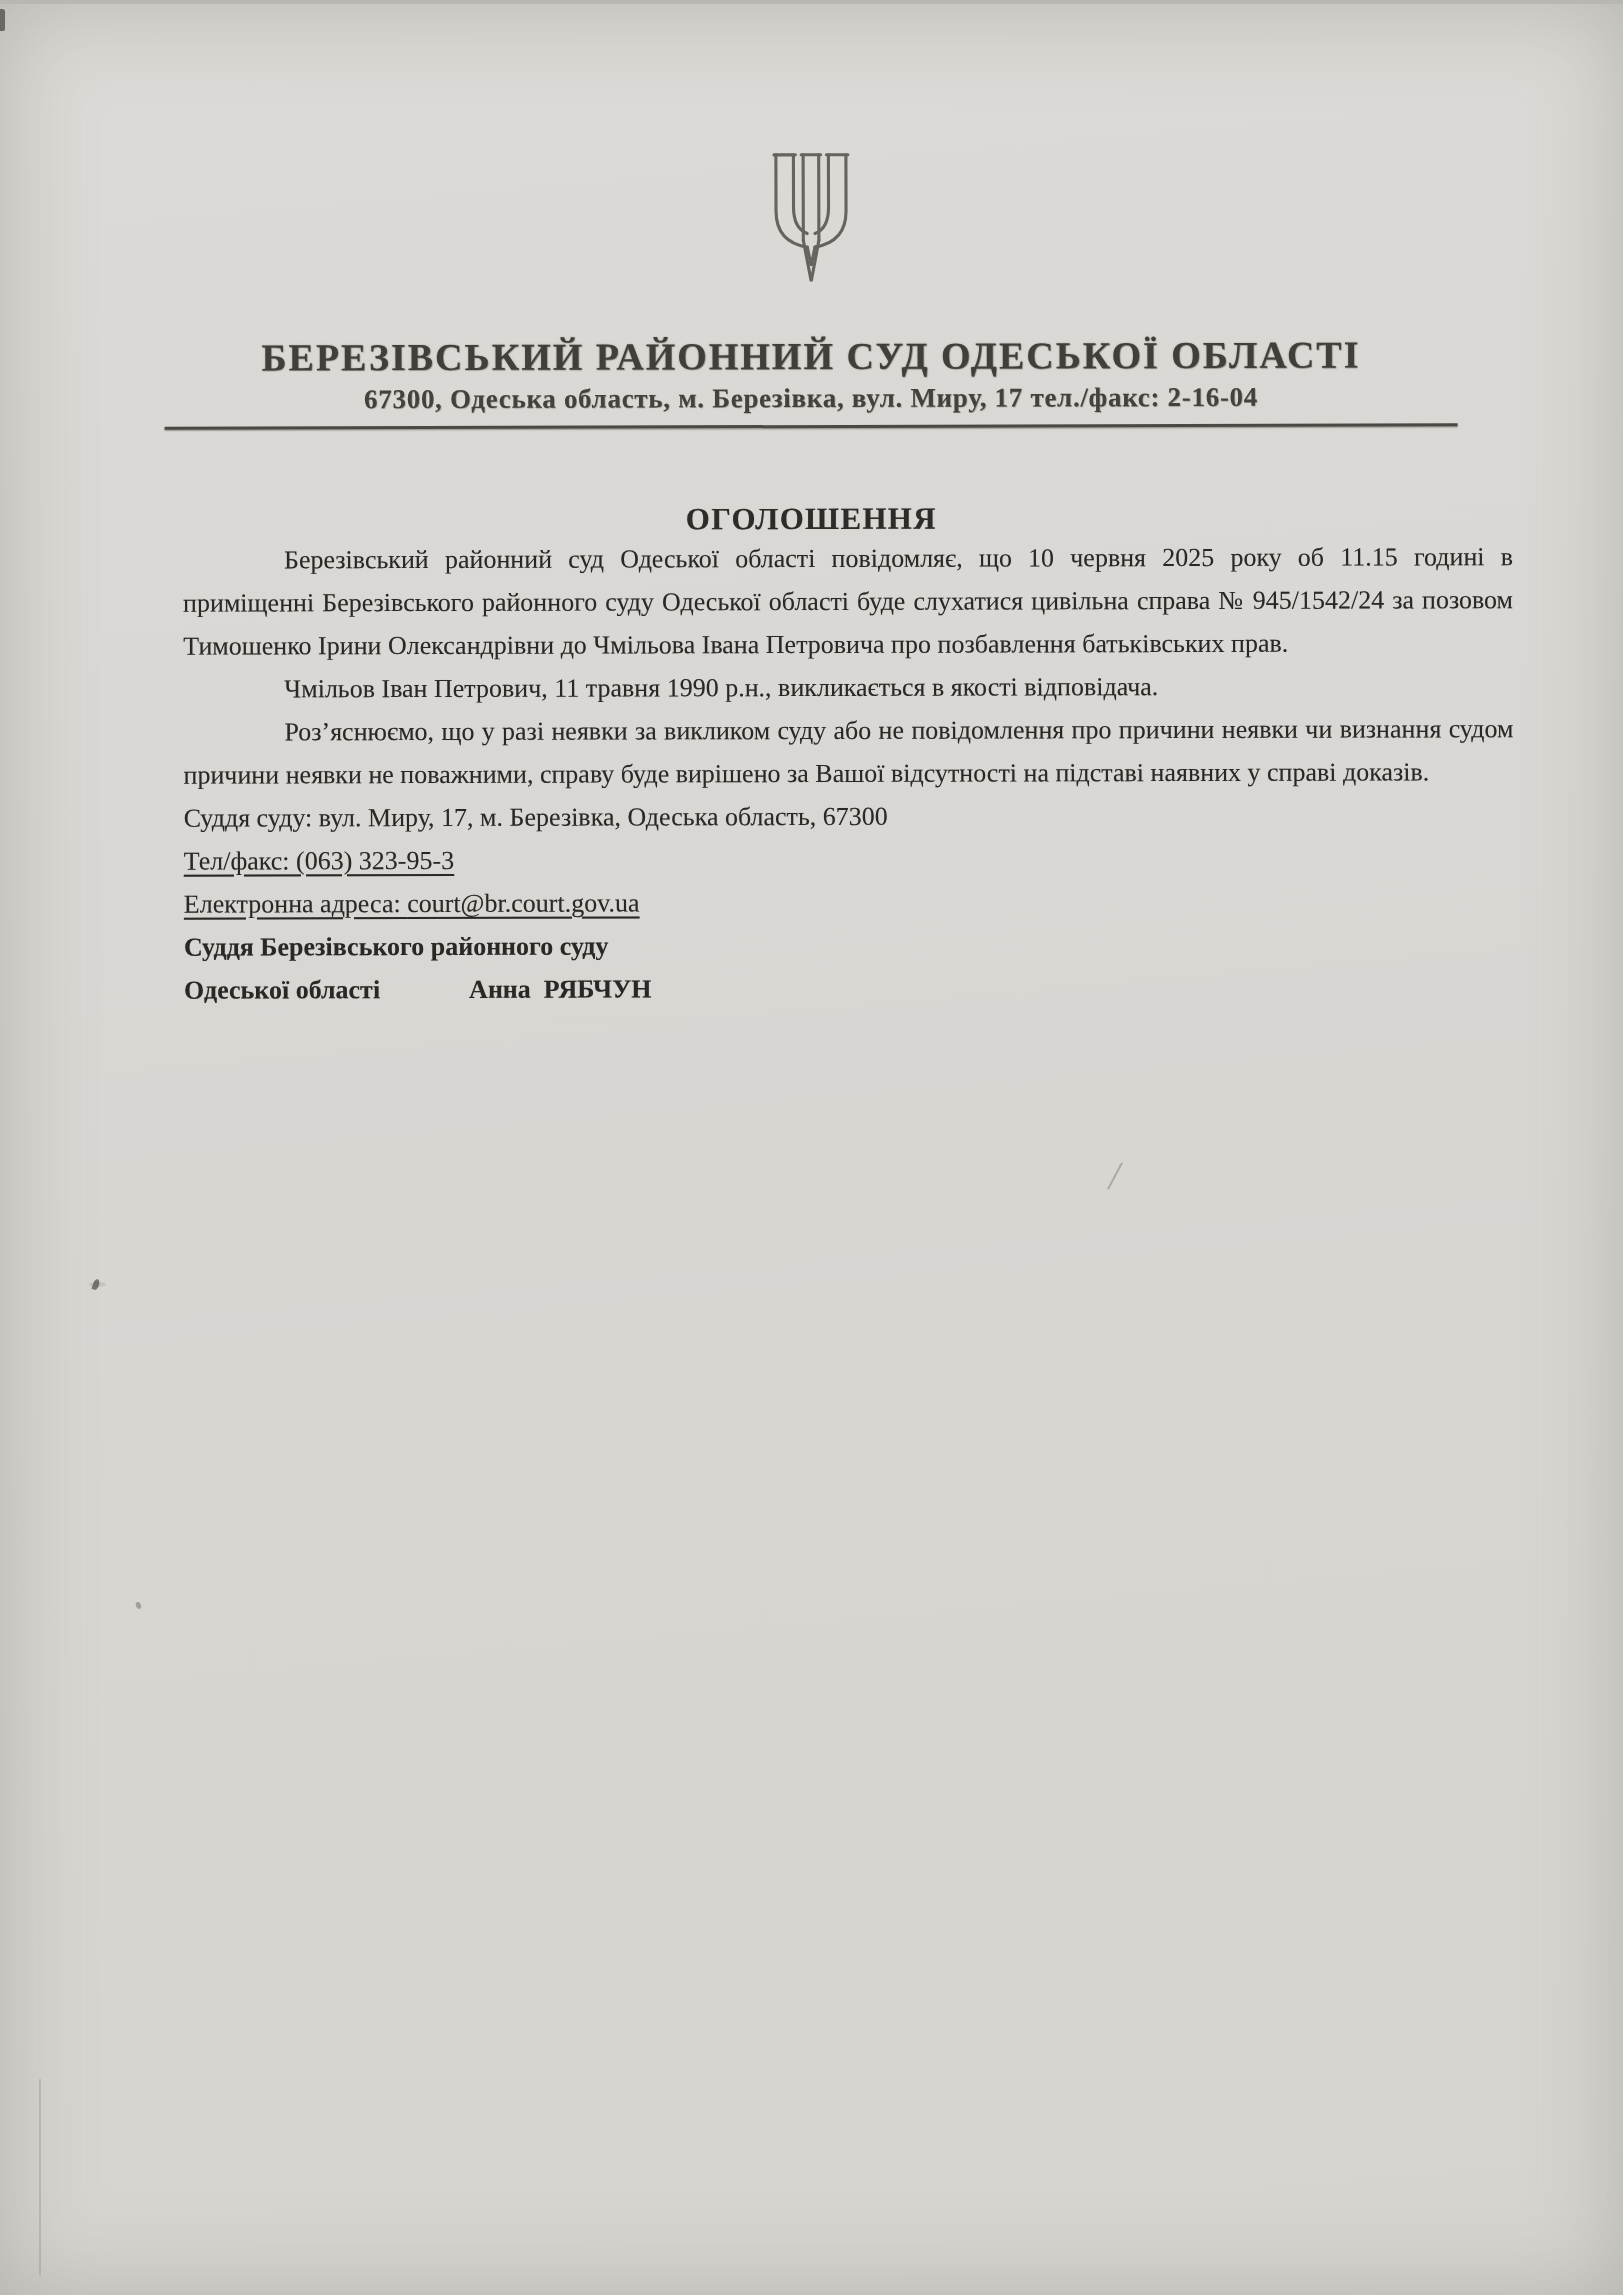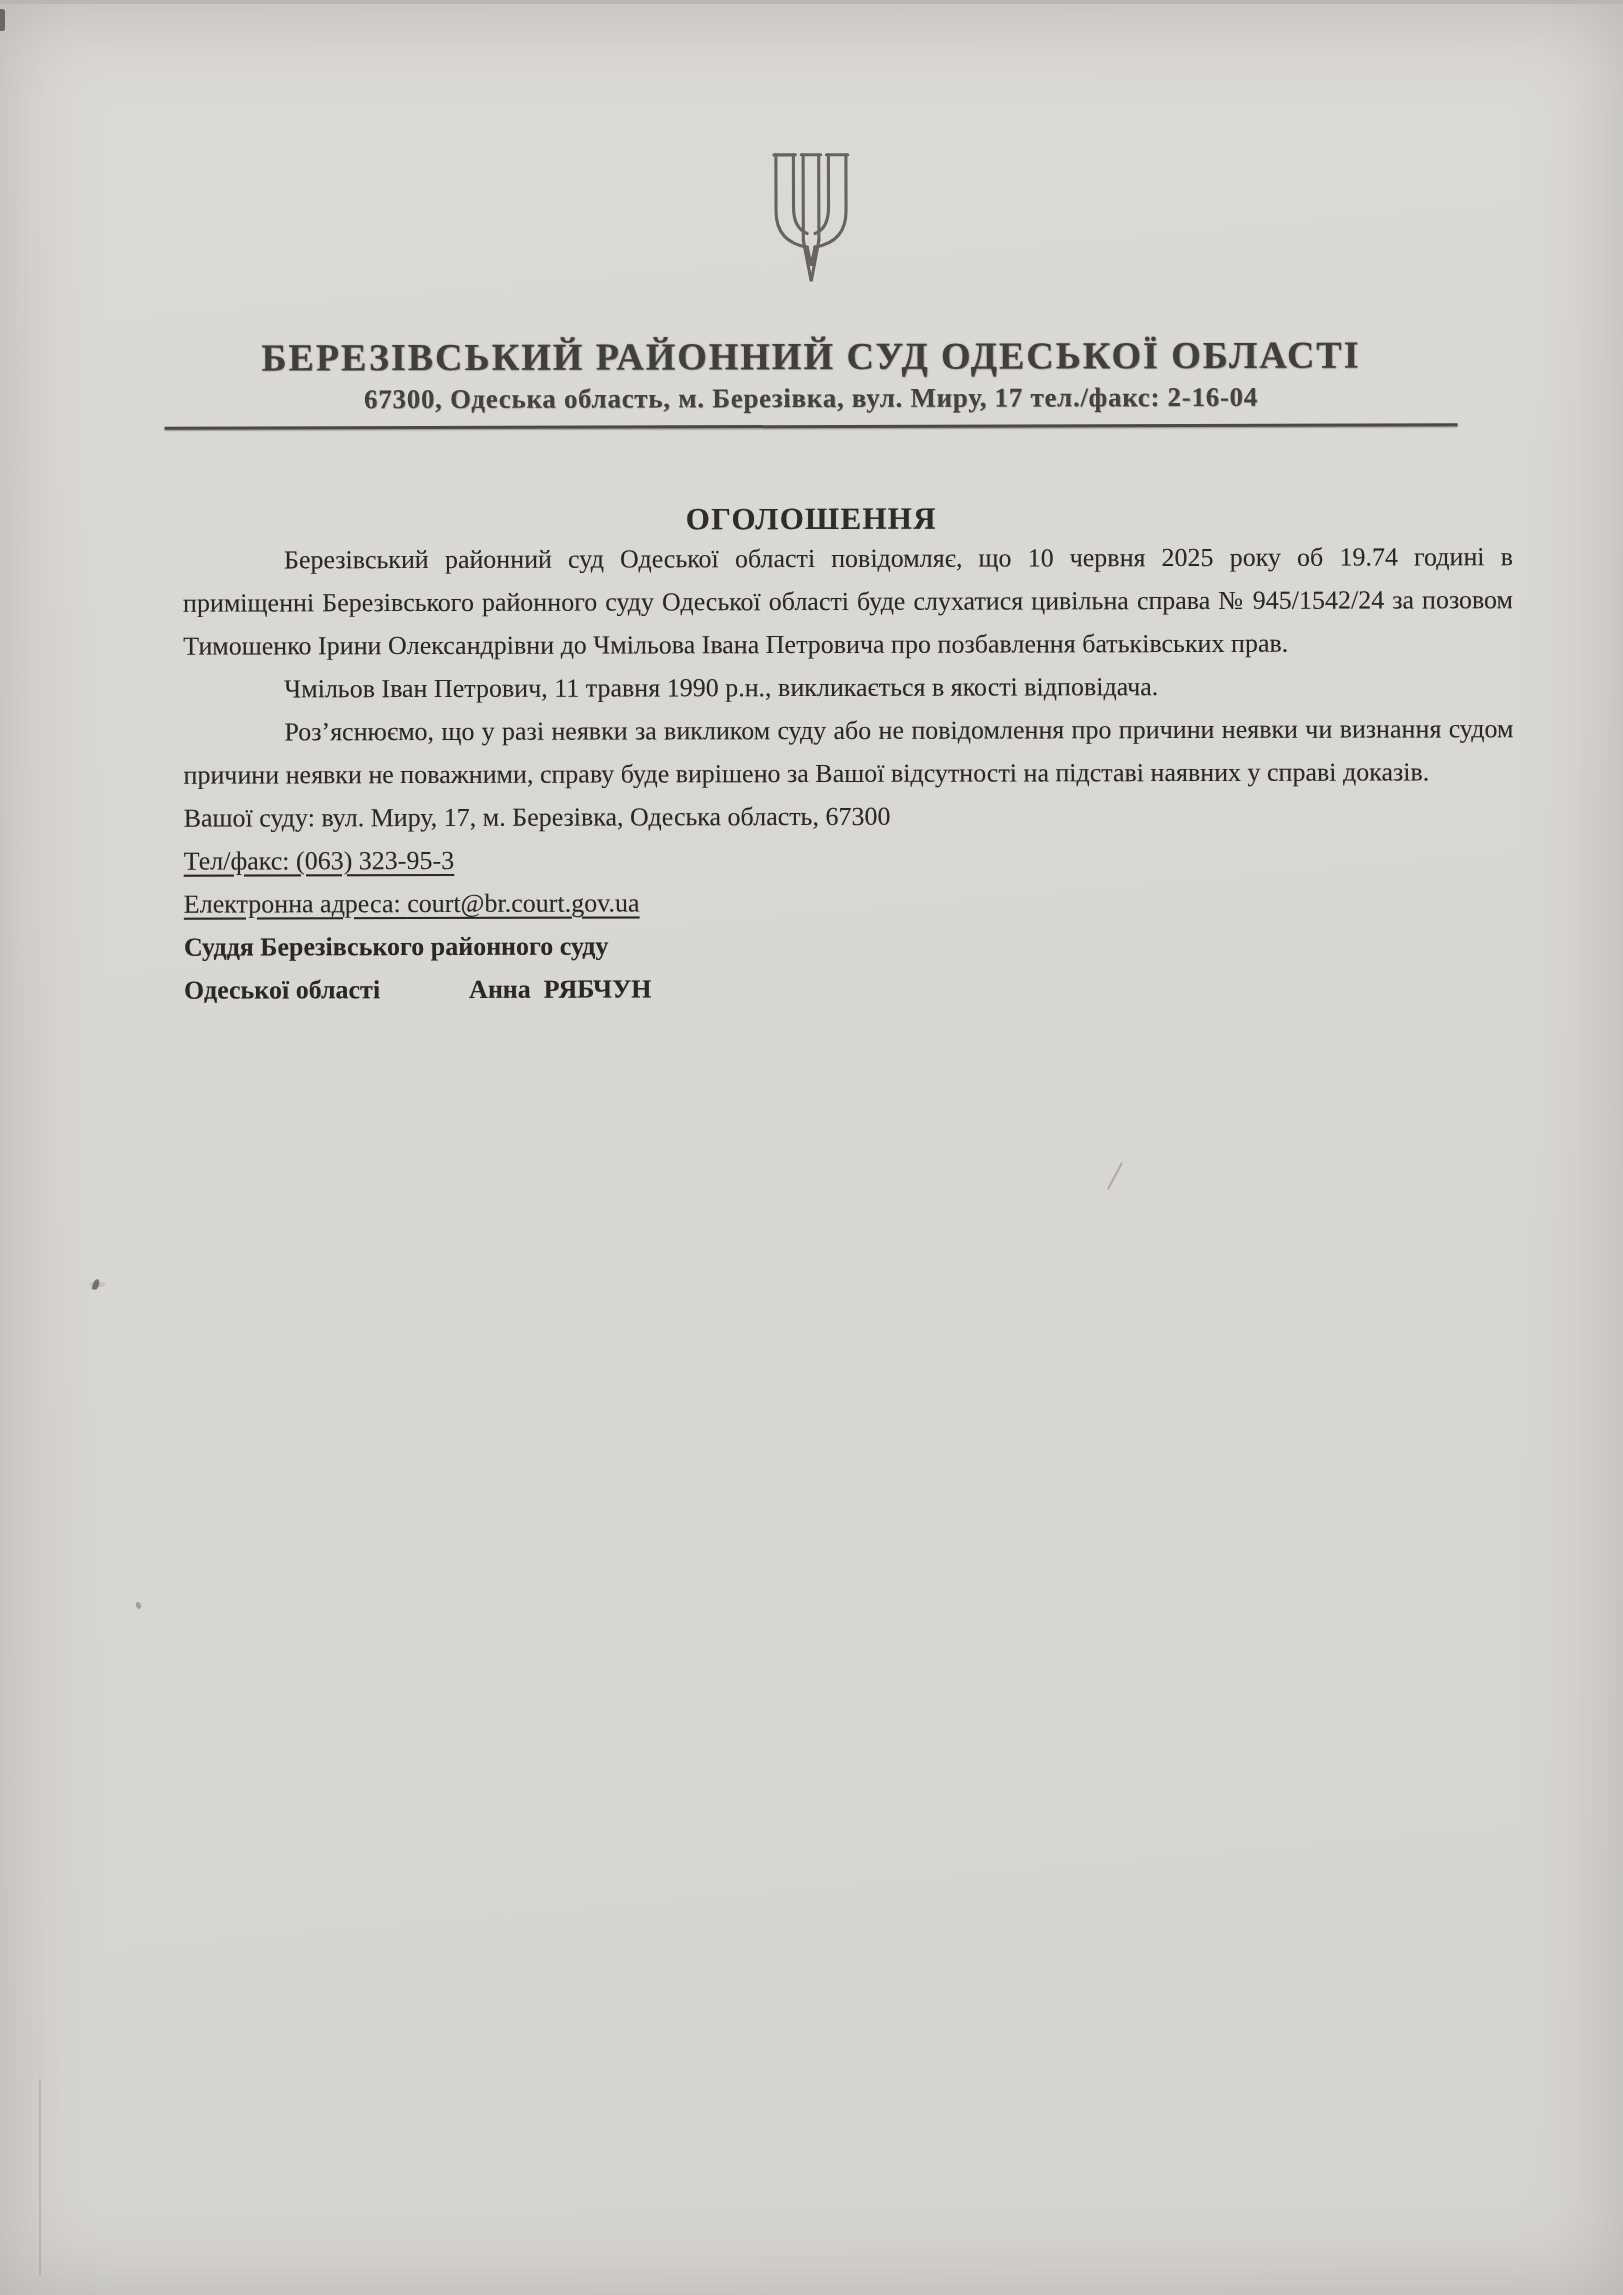--- a/index.html
+++ b/index.html
@@ -117,27 +117,27 @@
     </span>
 
     <div class="court-name">БЕРЕЗІВСЬКИЙ РАЙОННИЙ СУД ОДЕСЬКОЇ ОБЛАСТІ</div>
     <div class="court-address">67300, Одеська область, м. Березівка, вул. Миру, 17 тел./факс: 2-16-04</div>
     <div class="rule"></div>
 
     <div class="doc-title">ОГОЛОШЕННЯ</div>
 
     <div class="body-wrap">
 
-      <p class="para p1"><span>Березівський районний суд Одеської області повідомляє, що </span><b>10 червня 2025</b><span> року об </span><b>19.74</b><span> годині в приміщенні Березівського районного суду Одеської області буде слухатися цивільна справа № 945/1542/24 за позовом Тимошенко Ірини Олександрівни до Чмільова Івана Петровича про позбавлення батьківських прав.</span></p>
+      <p class="para p1"><span>Березівський районний суд Одеської області повідомляє, що </span><b>10 червня 2025</b><span> року об </span><b>11.15</b><span> годині в приміщенні Березівського районного суду Одеської області буде слухатися цивільна справа № 945/1542/24 за позовом Тимошенко Ірини Олександрівни до Чмільова Івана Петровича про позбавлення батьківських прав.</span></p>
 
       <p class="para p2">Чмільов Іван Петрович, 11 травня 1990 р.н., викликається в якості відповідача.</p>
 
       <p class="para p3">Роз’яснюємо, що у разі неявки за викликом суду або не повідомлення про причини неявки чи визнання судом причини неявки не поважними, справу буде вирішено за Вашої відсутності на підставі наявних у справі доказів.</p>
 
-      <p class="address-line"><b>Вашої суду</b><span>: вул. Миру, 17, м. Березівка, Одеська область, 67300</span></p>
+      <p class="address-line"><b>Суддя суду</b><span>: вул. Миру, 17, м. Березівка, Одеська область, 67300</span></p>
 
       <p class="phone-line"><span class="underline">Тел/факс: (063) 323-95-3</span></p>
 
       <p class="email-line"><span class="underline">Електронна адреса: </span><b class="underline">court@br.court.gov.ua</b></p>
 
       <p class="sig1">Суддя Березівського районного суду</p>
 
       <p class="sig2"><span>Одеської області</span><span class="right">Анна  РЯБЧУН</span></p>
 
     </div>

